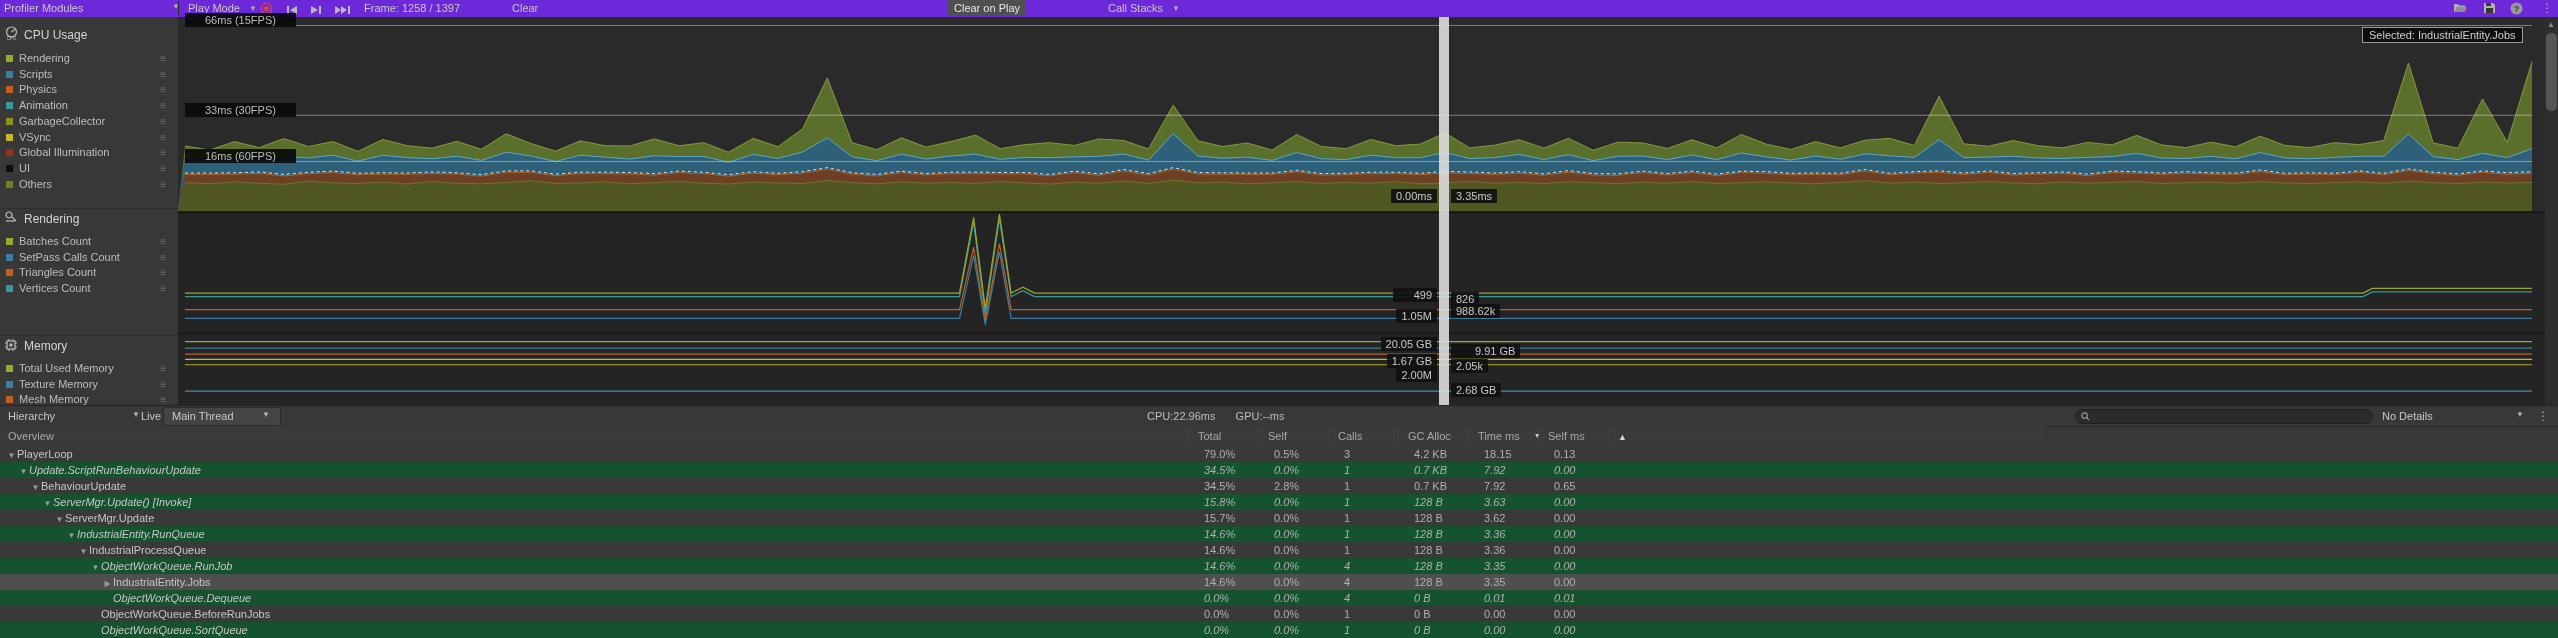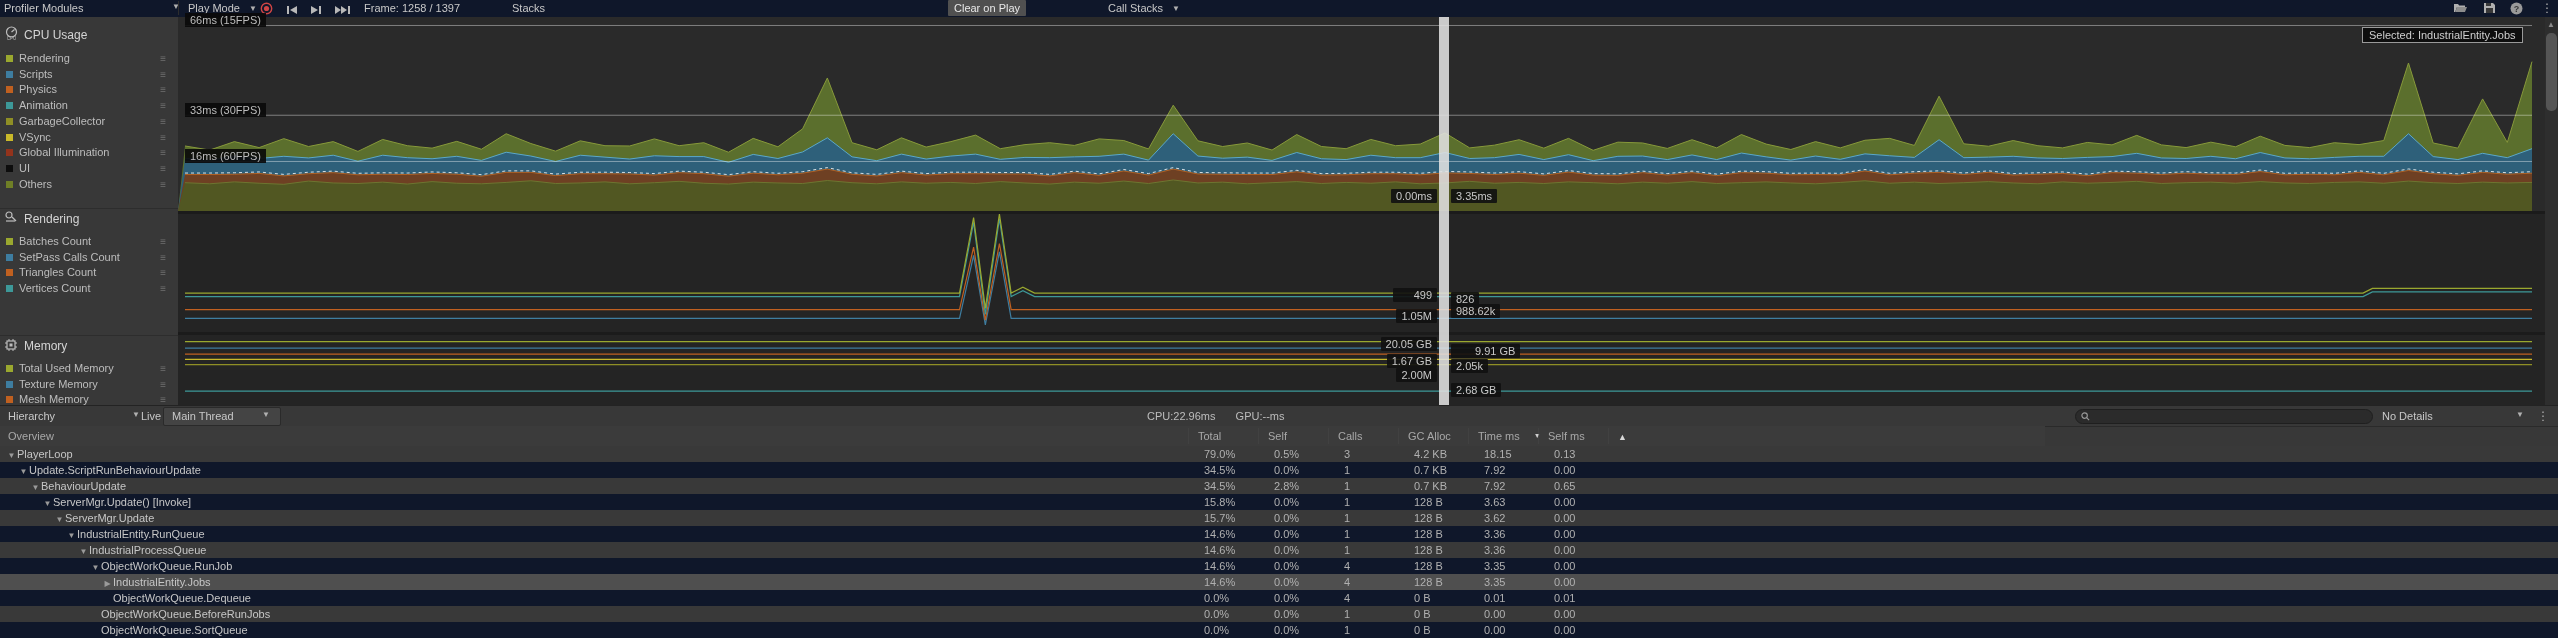--- a/index.html
+++ b/index.html
@@ -1,56 +1,56 @@
 <!DOCTYPE html>
 <html><head>
 <meta charset="utf-8">
 <style>
   html,body{margin:0;padding:0;background:#222;}
   #root{position:relative;width:2558px;height:638px;background:#383838;overflow:hidden;
         font-family:"Liberation Sans",sans-serif;font-size:11px;color:#c2c2c2;}
   .abs{position:absolute;}
   
-  .toolbar{left:0;top:0;width:2558px;height:17px;background:#0f172a;border-bottom:1px solid #242424;}
+  .toolbar{left:0;top:0;width:2558px;height:17px;background:#6d28d9;border-bottom:1px solid #242424;}
   .tb-item{position:absolute;top:0;height:16px;line-height:16px;color:#c8c8c8;white-space:nowrap;}
   .dd-arrow{display:inline-block;margin-left:6px;font-size:8px;color:#b0b0b0;transform:translateY(-1px);}
   .tb-sep{position:absolute;top:1px;width:1px;height:14px;background:#2d2d2d;}
   .toggle-on{background:#505050;color:#e8e8e8;padding:0 6px;border-radius:1px;}
   .toggle-off{padding:14px 6px;}
   
   .sidebar{left:0;top:17px;width:178px;height:388px;background:#383838;border-right:1px solid #242424;overflow:hidden;}
   .sb-head{position:absolute;left:0;width:178px;height:20px;line-height:20px;font-size:12px;color:#d4d4d4;}
   .sb-head .ic{display:inline-block;width:15px;margin:0 5px 0 4px;vertical-align:middle;}
   .sb-item{position:absolute;left:6px;width:166px;height:15px;line-height:15px;color:#bdbdbd;}
   .sb-sq{display:inline-block;width:7px;height:7px;margin-right:6px;}
   .sb-handle{position:absolute;right:6px;top:0;color:#6f6f6f;font-size:10px;letter-spacing:0;}
   
   .chartpane{left:178px;top:17px;width:2367px;height:388px;background:#242424;overflow:hidden;}
   .badge{position:absolute;background:rgba(17,17,17,.92);color:#c8c8c8;padding:1px 5px;font-size:11px;
          border-radius:1px;white-space:nowrap;z-index:7;}
-  .fps-badge{position:absolute;background:rgba(10,10,10,.92);color:#bdbdbd;padding:0 5px;height:14px;
+  .fps-badge{position:absolute;background:rgba(10,10,10,.92);color:#bdbdbd;padding:0 20px;height:14px;
          line-height:14px;font-size:11px;z-index:6;white-space:nowrap;}
   .selbar{position:absolute;background:rgba(225,225,225,.88);z-index:5;}
   .selected-box{position:absolute;background:#0e0e0e;border:1px solid #9a9a9a;color:#cfcfcf;
          padding:1px 6px;z-index:8;white-space:nowrap;}
   .vscroll{position:absolute;background:#2e2e2e;z-index:9;}
   .vthumb{position:absolute;left:1px;width:11px;background:#555;border-radius:5px;}
   .varrow{position:absolute;left:2px;color:#8a8a8a;font-size:8px;}
   
   .hierbar{left:0;top:405px;width:2558px;height:20px;background:#383838;border-top:1px solid #232323;border-bottom:1px solid #2a2a2a;}
   .hb-item{position:absolute;top:0;height:20px;line-height:20px;color:#c8c8c8;white-space:nowrap;}
   .dropbox{background:#444;border:1px solid #2a2a2a;border-radius:2px;padding:0 8px;height:17px;line-height:16px;top:1px;}
   .searchbox{position:absolute;background:#2b2b2b;border:1px solid #1f1f1f;border-radius:8px;height:13px;top:3px;}
   
   .tablehead{left:0;top:426px;width:2045px;height:20px;background:#3b3b3b;border-bottom:1px solid #2e2e2e;}
   .th-cell{position:absolute;top:0;height:20px;line-height:20px;color:#a8a8a8;}
   .th-sep{position:absolute;top:2px;width:1px;height:16px;background:#4a4a4a;opacity:.45;}
   .tablebody{left:0;top:446px;width:2558px;height:192px;background:#393939;}
   .trow{position:absolute;left:0;width:2558px;height:16px;line-height:16px;white-space:nowrap;}
-  .trow.even{background:#393939;} .trow.odd{background:#0f172a;}
+  .trow.even{background:#393939;} .trow.odd{background:#14532d;font-style:italic;}
   .trow.selected{background:#4f4f4f;}
   .tr-arrow{display:inline-block;width:11px;color:#9a9a9a;font-size:8px;text-align:center;}
   .tr-label{color:#c6c6c6;}
   .tr-cell{position:absolute;top:0;color:#b0b0b0;}
   svg text{font-family:"Liberation Sans",sans-serif;}
 </style>
 </head>
 <body>
 
 <div id="root">
@@ -84,21 +84,21 @@
       </svg>
     </div>
     <div class="tb-item" style="left:334px;top:3px;">
       <svg width="17" height="10" viewBox="0 0 17 10">
         <path d="M1 1l6 4-6 4z" fill="#b8b8b8"></path>
           <path d="M7 1l6 4-6 4z" fill="#b8b8b8"></path>
           <rect x="14" y="1" width="2" height="8" fill="#b8b8b8"></rect>
       </svg>
     </div>
     <div class="tb-item" style="left:364px;">Frame: 1258 / 1397</div>
-    <div class="tb-item" style="left:512px;">Stacks</div>
+    <div class="tb-item" style="left:512px;">Clear</div>
     <div class="tb-item toggle-on" style="left:948px;">Clear on Play</div>
     <div class="tb-item toggle-off" style="left:1024px;">Deep Profile</div>
     <div class="tb-item" style="left:1108px;">
       <span>Call Stacks</span>
       <span class="dd-arrow">▼</span>
     </div>
     <div class="tb-item" style="left:2453px;top:2px;">
       <svg width="15" height="12" viewBox="0 0 15 12">
         <path d="M1 2h4l1.2 1.5H12V5H4L2.2 10H1z" fill="#b0b0b0"></path>
           <path d="M4 5h10l-2 5H2.2z" fill="#8d8d8d"></path>

